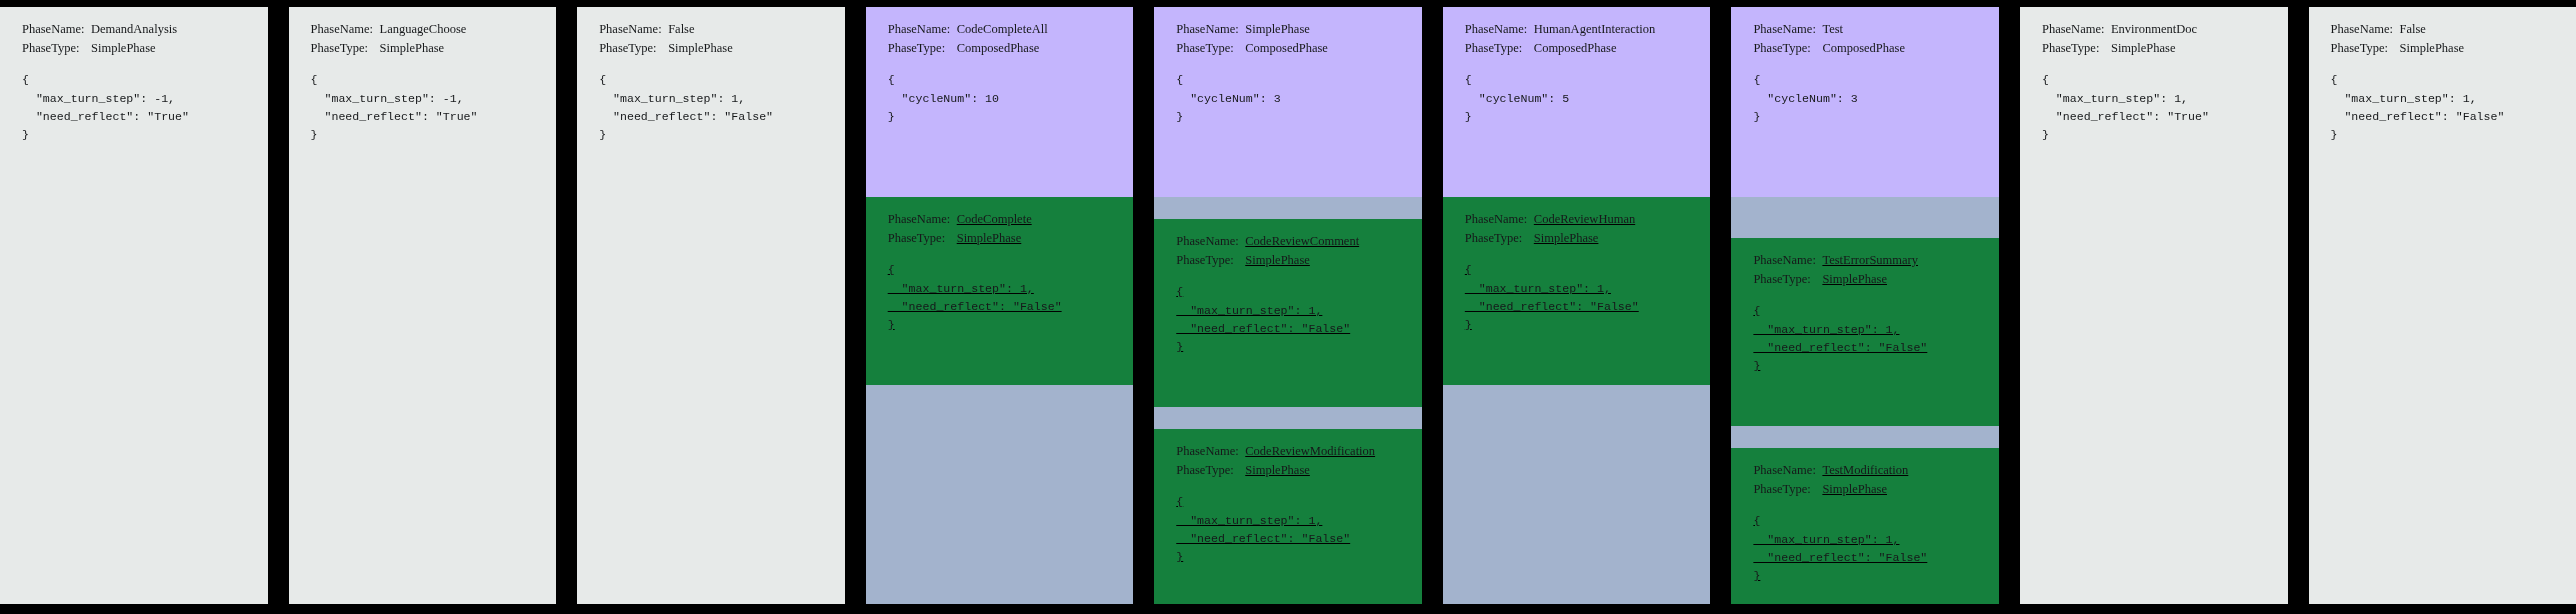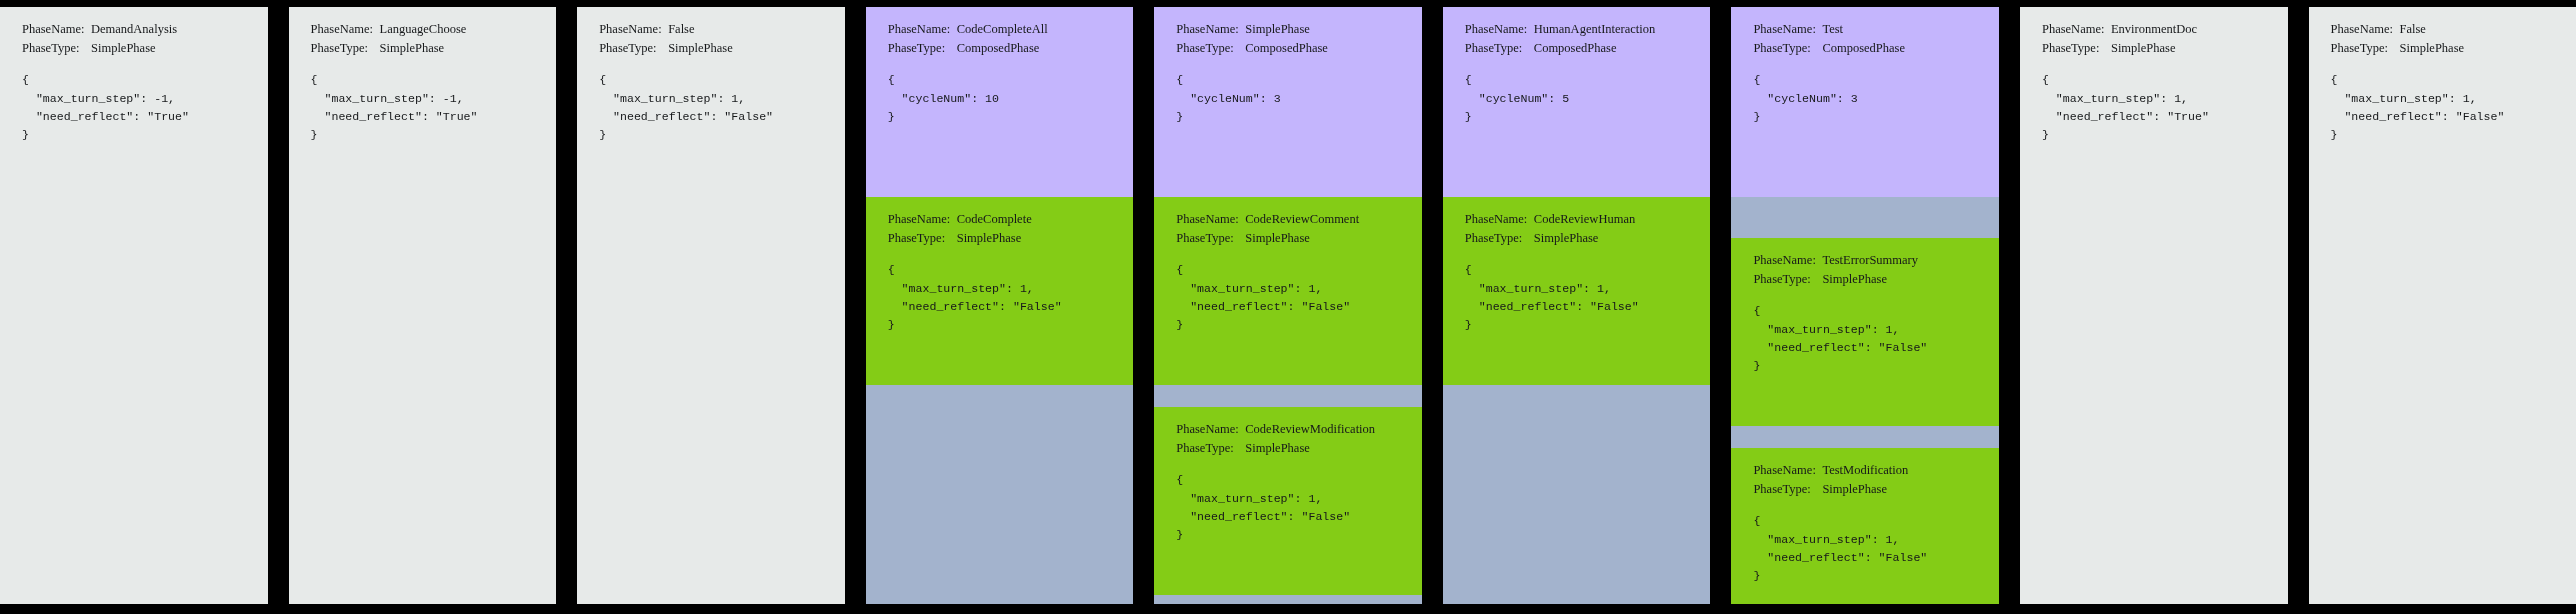--- a/index.html
+++ b/index.html
@@ -54,22 +54,23 @@
     flex: 1 1 auto;
   }
 
   .block.composed-head {
     background: #c4b5fd;
     height: 190px;
     flex: 0 0 190px;
   }
 
   .block.sub {
-    background: #84cc16;
+    background: #15803d;
     flex: 0 0 auto;
+    text-decoration: underline;
   }
 
   .spacer-blue {
     background: #a3b3cd;
     flex: 0 0 auto;
   }
 
   .spacer-blue.fill {
     flex: 1 1 auto;
   }
@@ -164,21 +165,21 @@
     <div class="phase-column composed">
       <div class="block composed-head">
         <div class="hdr-wrap">
           <div class="hdr"><span class="lbl">PhaseName:</span><span class="val">SimplePhase</span></div>
           <div class="hdr"><span class="lbl">PhaseType:</span><span class="val">ComposedPhase</span></div>
         </div>
         <div class="json">{
   "cycleNum": 3
 }</div>
       </div>
-      <div class="block sub" style="flex-basis: 188px;">
+      <div class="block sub" style="flex-basis: 188px; margin-top: 22px;">
         <div class="hdr-wrap">
           <div class="hdr"><span class="lbl">PhaseName:</span><span class="val">CodeReviewComment</span></div>
           <div class="hdr"><span class="lbl">PhaseType:</span><span class="val">SimplePhase</span></div>
         </div>
         <div class="json">{
   "max_turn_step": 1,
   "need_reflect": "False"
 }</div>
       </div>
       <div class="spacer-blue" style="flex-basis: 22px;"></div>

